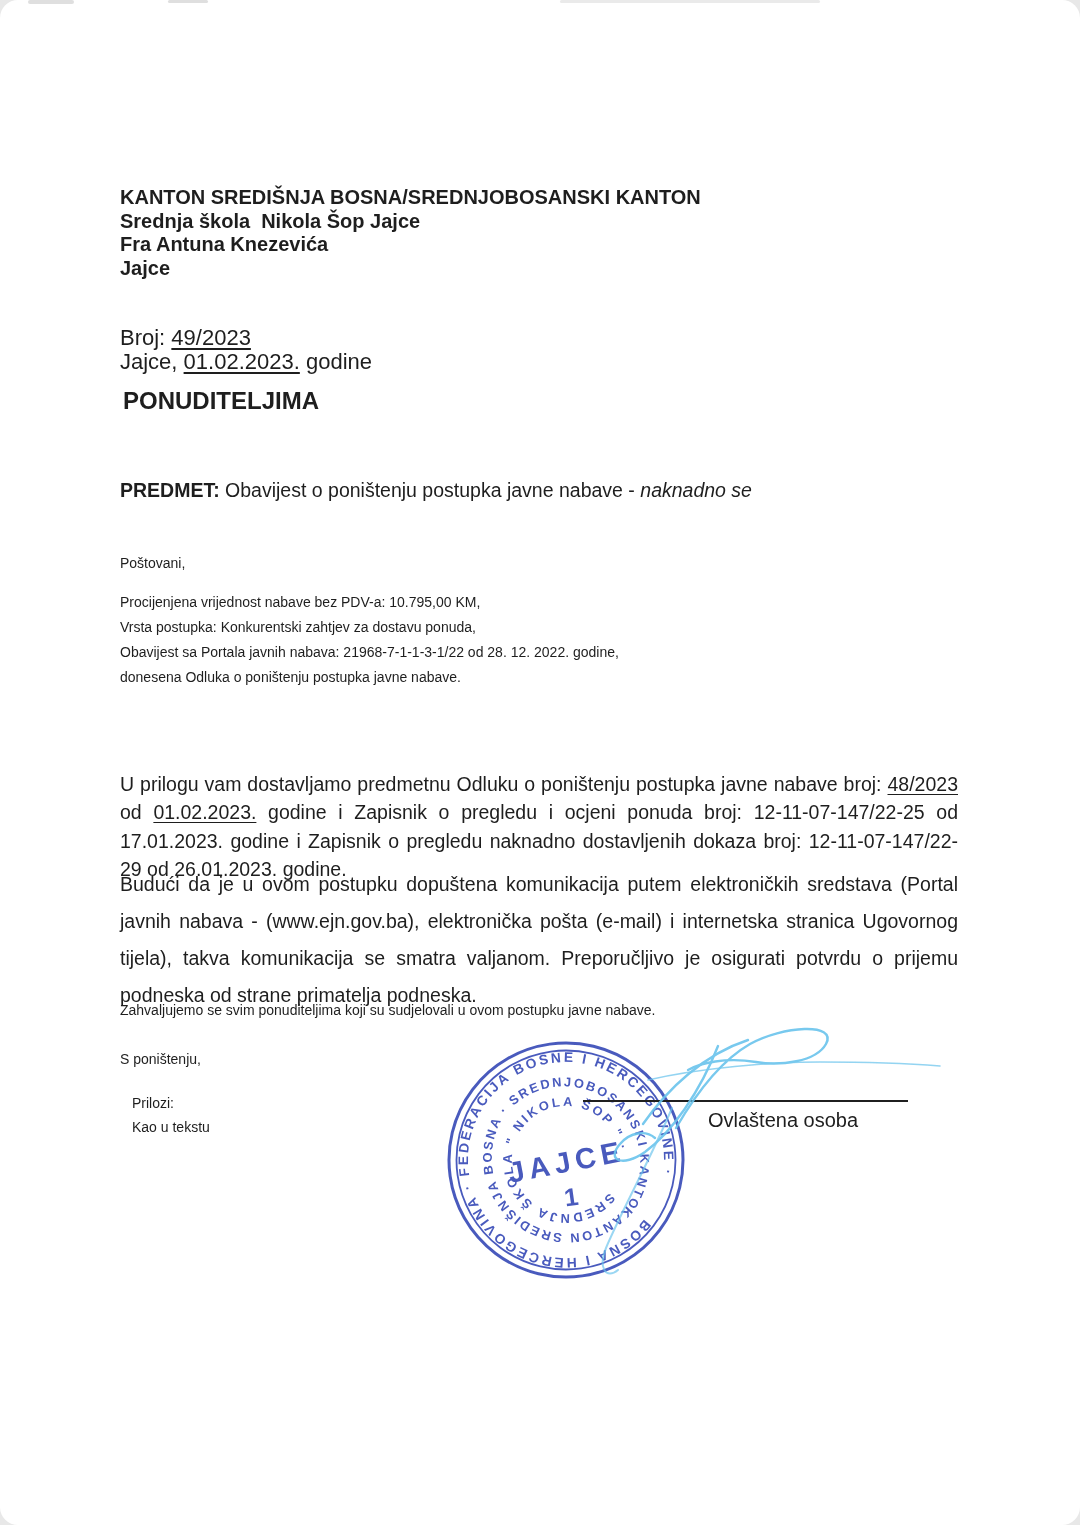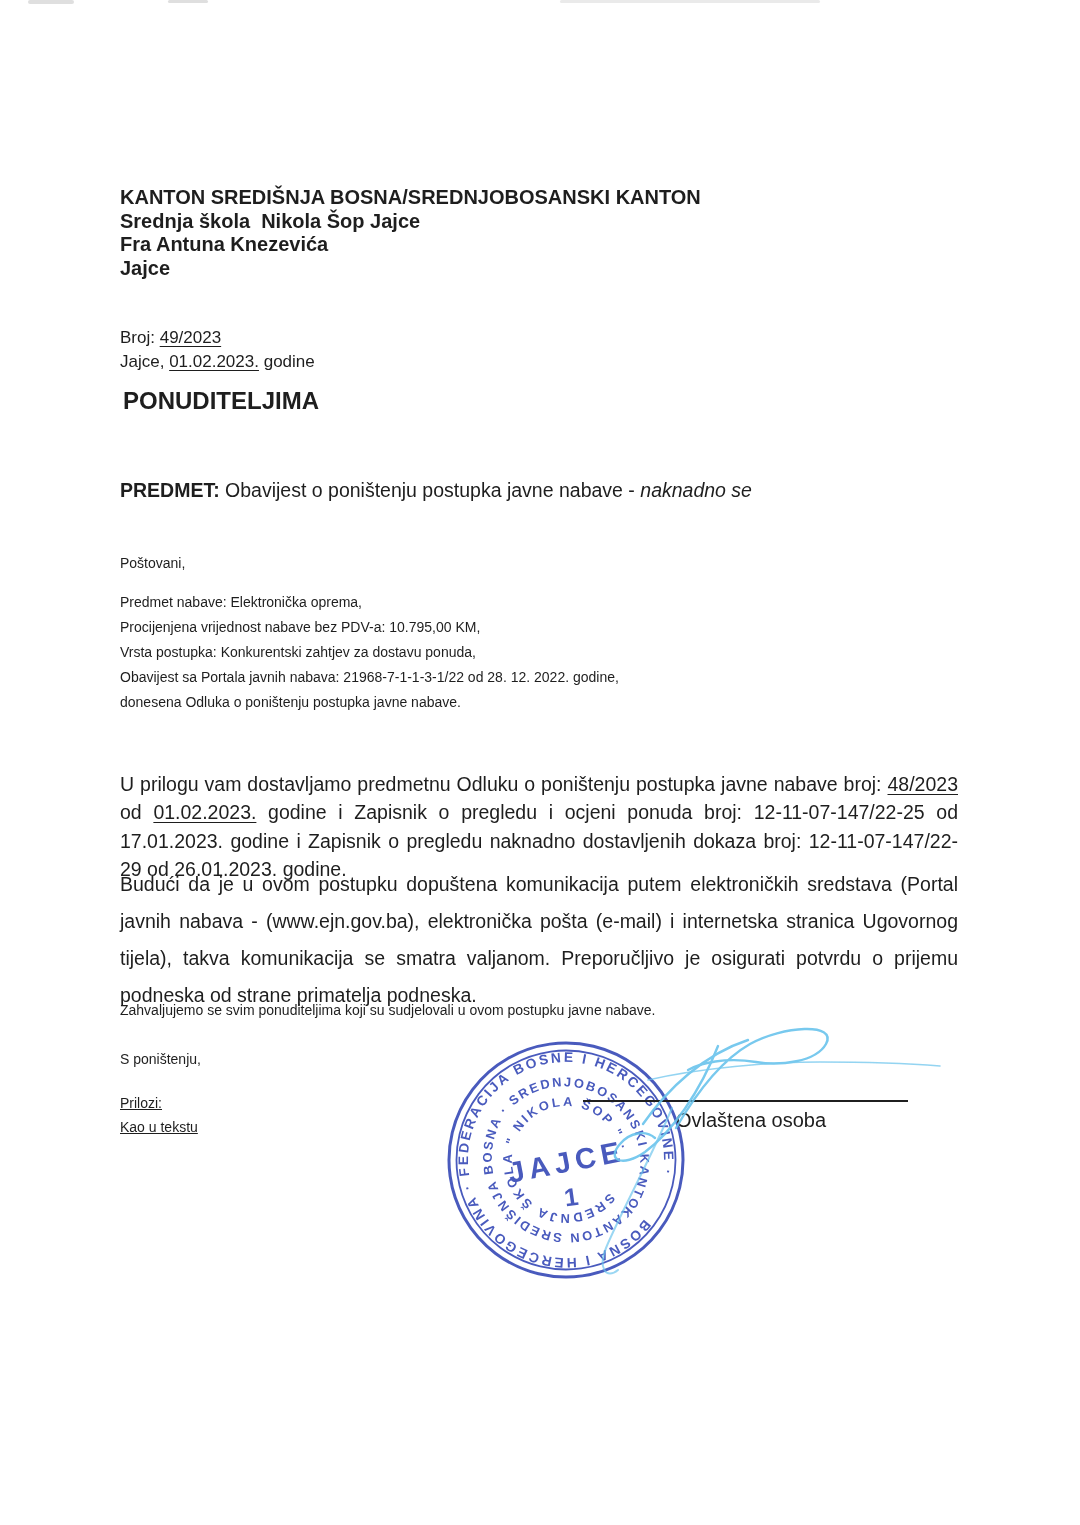--- a/index.html
+++ b/index.html
@@ -5,33 +5,34 @@
   html, body { margin: 0; padding: 0; background: #e8e8e8; }
   .page {
     position: relative;
     width: 1080px;
     height: 1525px;
     margin: 0 auto;
     background: #ffffff;
     overflow: hidden;
     font-family: "Liberation Sans", "DejaVu Sans", sans-serif;
     color: #1e1e1e;
+    border-radius: 18px;
   }
   .abs { position: absolute; }
   .hline { font-weight: bold; font-size: 20px; line-height: 23.5px; white-space: pre-wrap; }
-  .txt  { font-size: 17px; line-height: 23.5px; }
+  .txt  { font-size: 22px; line-height: 23.5px; }
   .u    { text-decoration: underline; text-underline-offset: 3px; }
   .recipient div { font-weight: bold; font-size: 24px; line-height: 24.5px; }
   .subject { font-size: 19.5px; }
   .subject .lbl { font-weight: bold; }
   .subject .it  { font-style: italic; }
   .para { font-size: 14px; line-height: 25px; }
   .para-j { font-size: 19.5px; line-height: 28.4px; width: 838px; text-align: justify; }
   .sig-line { background: #1f1f1f; height: 2.4px; width: 325px; }
-  .sig-label { font-size: 20px; }
+  .sig-label { font-size: 20px; padding-left: 32px; }
   .scan-smudge { background: #b9b9b9; opacity: .45; border-radius: 2px; }
   .stamp-svg text { font-family: "Liberation Sans", "DejaVu Sans", sans-serif; }
 </style>
 </head>
 <body>
 
 <div class="page">
 
   <div class="abs scan-smudge" style="left:28px; top:0; width:46px; height:4px;"></div>
   <div class="abs scan-smudge" style="left:168px; top:0; width:40px; height:3px;"></div>
@@ -53,37 +54,36 @@
     <div>PONUDITELJIMA</div>
   </div>
 
   <div class="abs subject" style="left:120px; top:479px;">
     <span class="lbl">PREDMET:</span><span> Obavijest o poništenju postupka javne nabave - </span><span class="it">naknadno se</span>
   </div>
 
   <div class="abs para" style="left:120px; top:551px;">Poštovani,</div>
 
   <div class="abs para" style="left:120px; top:590px;">
-    <div>Predmet nabave: Elektronička oprema,</div>
     <div>Procijenjena vrijednost nabave bez PDV-a: 10.795,00 KM,</div>
     <div>Vrsta postupka: Konkurentski zahtjev za dostavu ponuda,</div>
     <div>Obavijest sa Portala javnih nabava: 21968-7-1-1-3-1/22 od 28. 12. 2022. godine,</div>
     <div>donesena Odluka o poništenju postupka javne nabave.</div>
   </div>
 
   <div class="abs para-j" style="left:120px; top:770px;">
     <span>U prilogu vam dostavljamo predmetnu Odluku o poništenju postupka javne nabave broj: </span><span class="u">48/2023</span><span> od </span><span class="u">01.02.2023.</span><span> godine i Zapisnik o pregledu i ocjeni ponuda broj: 12-11-07-147/22-25 od 17.01.2023. godine i Zapisnik o pregledu naknadno dostavljenih dokaza broj: 12-11-07-147/22-29 od 26.01.2023. godine.</span>
   </div>
 
   <div class="abs para-j" style="left:120px; top:866px; line-height:37px;">Budući da je u ovom postupku dopuštena komunikacija putem elektroničkih sredstava (Portal javnih nabava - (www.ejn.gov.ba), elektronička pošta (e-mail) i internetska stranica Ugovornog tijela), takva komunikacija se smatra valjanom. Preporučljivo je osigurati potvrdu o prijemu podneska od strane primatelja podneska.</div>
 
   <div class="abs para" style="left:120px; top:998px;">Zahvaljujemo se svim ponuditeljima koji su sudjelovali u ovom postupku javne nabave.</div>
 
   <div class="abs para" style="left:120px; top:1047px;">S poništenju,</div>
-  <div class="abs para" style="left:120px; top:1091px; line-height:24px;text-decoration:underline;">
+  <div class="abs para" style="left:132px; top:1091px; line-height:24px;">
     <div>Prilozi:</div>
     <div>Kao u tekstu</div>
   </div>
 
   <svg class="abs stamp-svg" style="left:441px; top:1032px; opacity:.92;" width="250" height="256" viewBox="0 0 250 256">
     <g transform="rotate(-8 125 128)" fill="#3a4db8">
       <circle cx="125" cy="128" r="117" fill="none" stroke="#3a4db8" stroke-width="3"></circle>
       <circle cx="125" cy="128" r="109.5" fill="none" stroke="#3a4db8" stroke-width="1.8"></circle>
       <defs>
         <path id="ring-outer" d="M 55.7,197.3 A 98,98 0 0 1 194.3,58.7 A 98,98 0 0 1 55.7,197.3" transform="rotate(-90 125 128)"></path>

